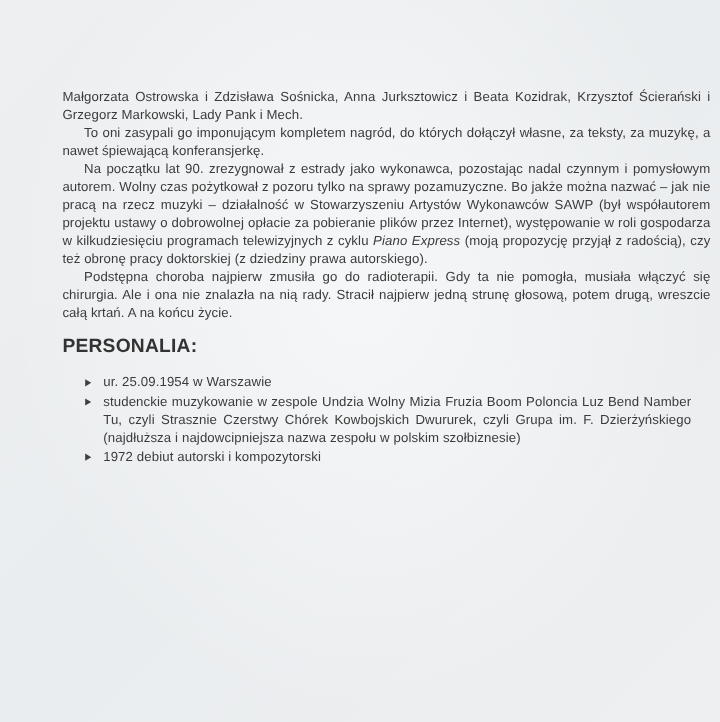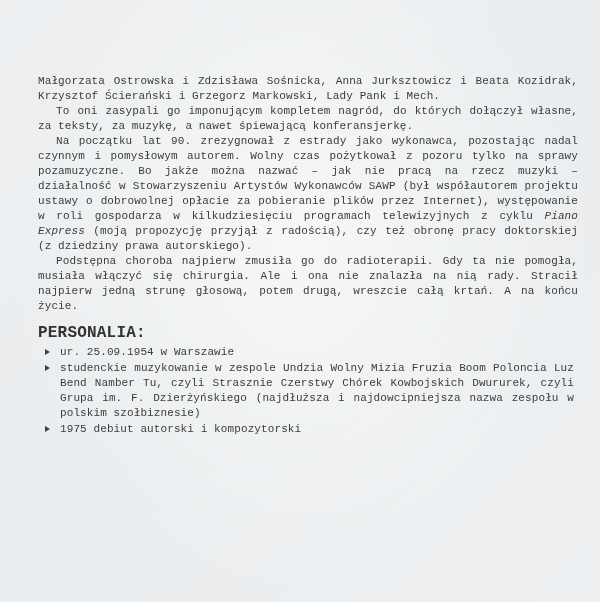--- a/index.html
+++ b/index.html
@@ -18,43 +18,42 @@
     width: 600px;
     height: 602px;
     background:
       radial-gradient(ellipse at 50% 40%, rgba(255,255,255,0.55) 0%, rgba(255,255,255,0) 70%),
       linear-gradient(135deg, #edeff1 0%, #eaedef 48%, #edeff1 100%);
     box-sizing: border-box;
   }
   .text-block {
     position: absolute;
     top: 74px;
-    left: 38px;
+    left: 52px;
     width: 540px;
     color: #3b3b3b;
     font-size: 11px;
     line-height: 15px;
-    font-family: Liberation Mono, monospace;
   }
   .para {
     margin: 0;
     text-align: justify;
     letter-spacing: 0.1px;
   }
   .para.indent { text-indent: 18px; }
   .para em { font-style: italic; }
   .personalia-heading {
     margin: 12px 0 2px 0;
     font-size: 16px;
     line-height: 15px;
     font-weight: bold;
     letter-spacing: 0.2px;
     color: #333333;
   }
-  .bullet-list { margin: 4px; }
+  .bullet-list { margin: 16px; }
   .bullet-row {
     display: flex;
     align-items: flex-start;
     margin: 0 0 1px 0;
   }
   .bullet-marker {
     flex: none;
     width: 0;
     height: 0;
     border-left: 5px solid #3f3f3f;
@@ -104,19 +103,19 @@
       </div>
 
 
       <div class="bullet-row">
         <span class="bullet-marker"></span>
         <span class="bullet-text">studenckie muzykowanie w zespole Undzia Wolny Mizia Fruzia Boom Poloncia Luz Bend Namber Tu, czyli Strasznie Czerstwy Chórek Kowbojskich Dwururek, czyli Grupa im. F. Dzierżyńskiego (najdłuższa i najdowcipniejsza nazwa zespołu w polskim szołbiznesie)</span>
       </div>
 
       <div class="bullet-row">
         <span class="bullet-marker"></span>
-        <span class="bullet-text">1975 debiut autorski i kompozytorski</span>
+        <span class="bullet-text">1972 debiut autorski i kompozytorski</span>
       </div>
 
     </div>
   </div>
 
 </div>
 
 </body></html>

